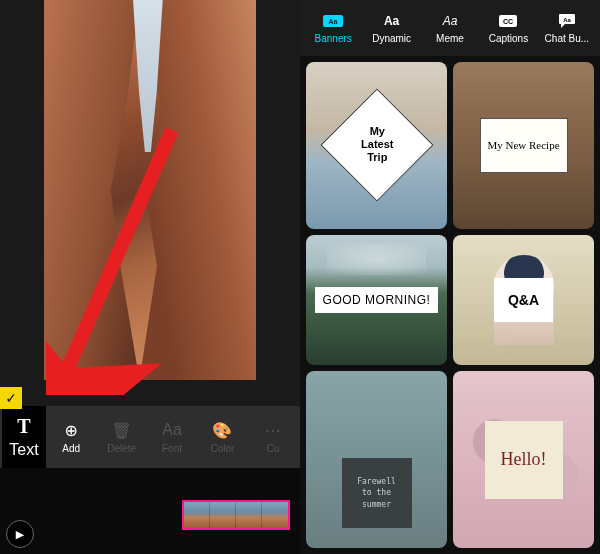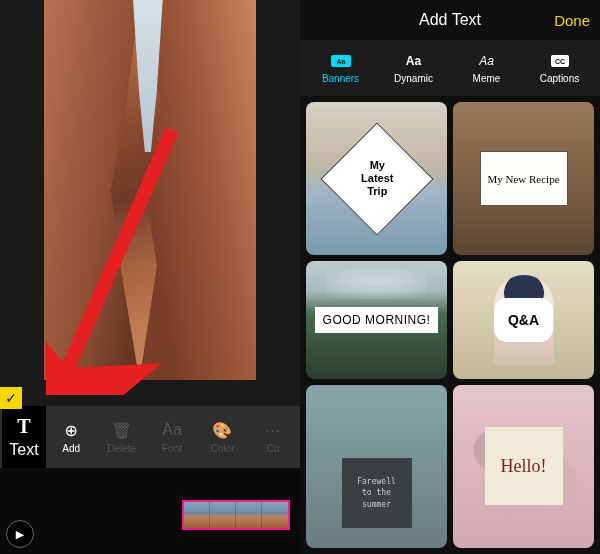--- a/index.html
+++ b/index.html
@@ -40,21 +40,21 @@
 .tpl1 .diamond { width: 80px; height: 80px; background: #fff; transform: rotate(45deg); display: flex; align-items: center; justify-content: center; border: 1px solid #333; }
 .tpl1 .diamond .inner { transform: rotate(-45deg); font-size: 11px; font-weight: bold; text-align: center; line-height: 1.2; }
 .tpl2 { background: linear-gradient(180deg, #9a7a5c 0%, #8a6a4e 30%, #7a5c42 60%, #5c4632 100%); }
 .tpl2 .card { width: 88px; height: 55px; background: #fffef8; border: 1px solid #555; display: flex; align-items: center; justify-content: center; font-family: Georgia, serif; font-size: 11px; }
 .tpl3 { background: linear-gradient(180deg, #bccdd1 0%, #a5bbc0 25%, #4a6b50 45%, #3a5540 70%, #2a3e30 100%); }
 .tpl3::before { content: ""; position: absolute; top: 8px; left: 15%; width: 70%; height: 25%; background: radial-gradient(ellipse, rgba(255,255,255,0.4), transparent); }
 .tpl3 .bubble { background: #fff; padding: 6px 8px; font-weight: 400; font-size: 12px; letter-spacing: 0.5px; position: relative; text-align: center; }
 .tpl3 .bubble::after { content: ""; position: absolute; right: 10px; bottom: -6px; border: 6px solid transparent; border-top-color: #fff; }
 .tpl4 { background: linear-gradient(180deg, #e4ddc5 0%, #d8cfb2 40%, #c2b896 100%); }
 .tpl4 .person { position: absolute; width: 60px; height: 90px; background: radial-gradient(circle at 50% 20%, #2a3550 0%, #2a3550 25%, transparent 26%), linear-gradient(#f0e5d8 35%, #e8d5c5 50%, #d4c0b0 100%); border-radius: 30px 30px 0 0; }
-.tpl4 .box { position: relative; background: #fff; padding: 14px 14px; font-weight: 800; font-size: 14px; border-radius: 13px; }
+.tpl4 .box { position: relative; background: #fff; padding: 14px 14px; font-weight: 800; font-size: 14px; }
 .tpl5 { background: linear-gradient(180deg, #8aa5a8 0%, #7a9598 40%, #6a7e80 100%); align-items: flex-end; padding-bottom: 20px; }
 .tpl5 .sq { width: 70px; height: 70px; background: #3a4042; display: flex; flex-direction: column; align-items: center; justify-content: center; color: #c8d0d2; font-size: 8px; text-align: right; line-height: 1.4; font-family: monospace; }
 .tpl6 { background: linear-gradient(180deg, #e5c5cc 0%, #dcb5be 50%, #d2a8b2 100%); }
 .tpl6::before { content: ""; position: absolute; inset: 0; background: radial-gradient(circle at 30% 40%, #c8a5ad 15%, transparent 16%), radial-gradient(circle at 70% 60%, #d5b0b8 18%, transparent 19%); }
 .tpl6 .sq { position: relative; width: 78px; height: 78px; background: #f0ead6; display: flex; align-items: center; justify-content: center; font-family: Georgia, serif; font-size: 18px; color: #7f1d1d; font-weight: 500; }
 </style>
 </head>
 <body>
 
 <div class="left-panel">
@@ -112,24 +112,20 @@
     <div class="clip-thumbs">
       <div class="clip-thumb"></div>
       <div class="clip-thumb"></div>
       <div class="clip-thumb"></div>
       <div class="clip-thumb"></div>
     </div>
   </div>
 </div>
 
 <div class="right-panel">
-  <div class="rp-header">
-    <div class="rp-title">Add Text</div>
-    <div class="rp-done">Done</div>
-  </div>
 
   <div class="rp-tabs">
     <div class="rp-tab active">
       <div class="ticon">
         <svg width="22" height="14">
             <rect x="1" y="1" width="20" height="12" rx="2" fill="#00d9ff"></rect>
             <text x="11" y="10" font-size="7" text-anchor="middle" fill="#1c1c1c" font-weight="bold">Aa</text>
           </svg>
       </div>
       <span>Banners</span>
@@ -147,20 +143,29 @@
       <span>Meme</span>
     </div>
     <div class="rp-tab">
       <div class="ticon">
         <svg width="20" height="14">
             <rect x="1" y="1" width="18" height="12" rx="2" fill="#fff"></rect>
             <text x="10" y="10" font-size="7" text-anchor="middle" fill="#000" font-weight="bold">CC</text>
           </svg>
       </div>
       <span>Captions</span>
+    </div>
+    <div class="rp-tab">
+      <div class="ticon">
+        <svg width="18" height="16">
+            <path d="M2,1 h14 a1,1 0 0 1 1,1 v8 a1,1 0 0 1 -1,1 h-9 l-4,4 v-4 h-1 a1,1 0 0 1 -1,-1 v-8 a1,1 0 0 1 1,-1 z" fill="#fff"></path>
+            <text x="9" y="9" font-size="6" text-anchor="middle" fill="#000" font-weight="bold">Aa</text>
+          </svg>
+      </div>
+      <span>Chat Bu...</span>
     </div>
   </div>
 
   <div class="rp-grid">
     <div class="tpl tpl1">
       <div class="diamond">
           <div class="inner" style="white-space:pre-line">My
 Latest
 Trip</div>
         </div>

